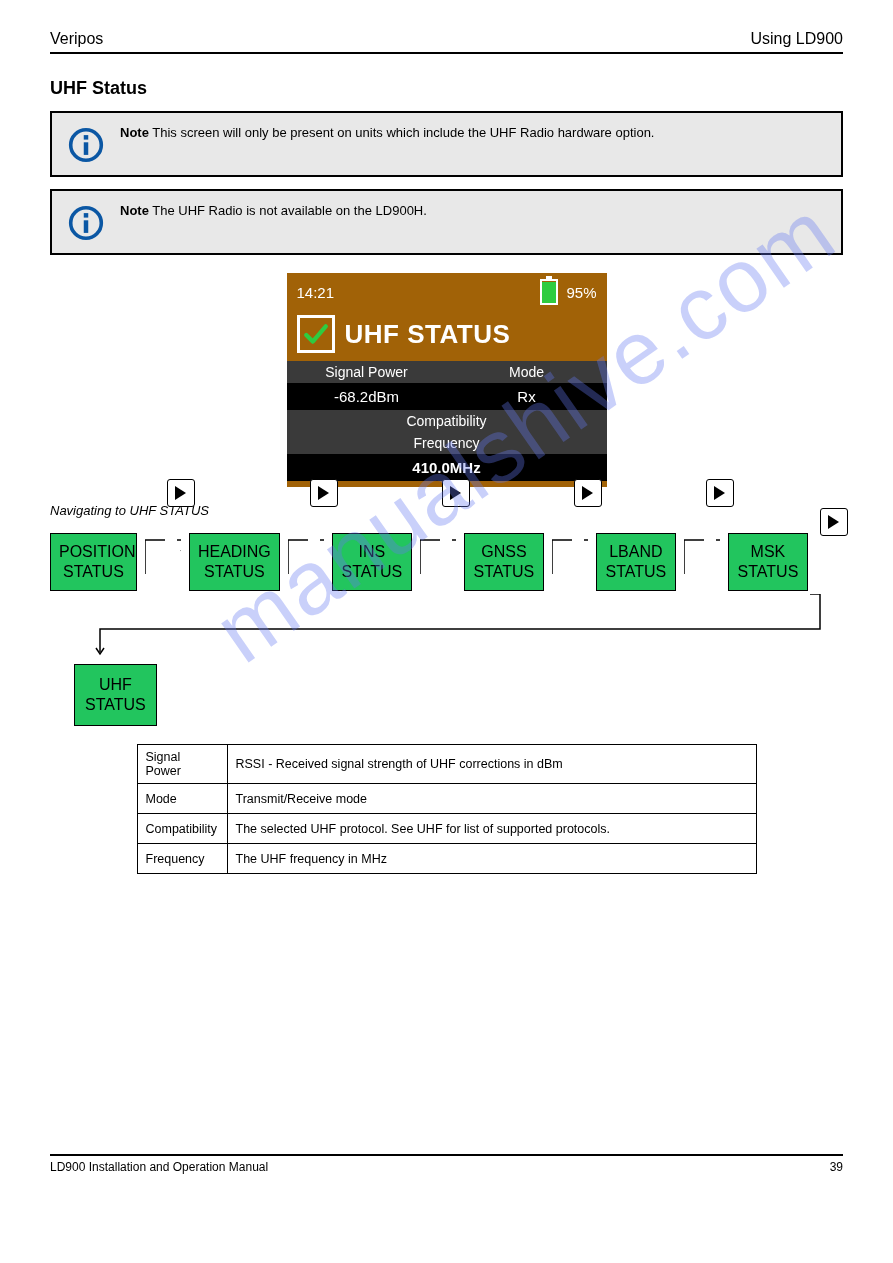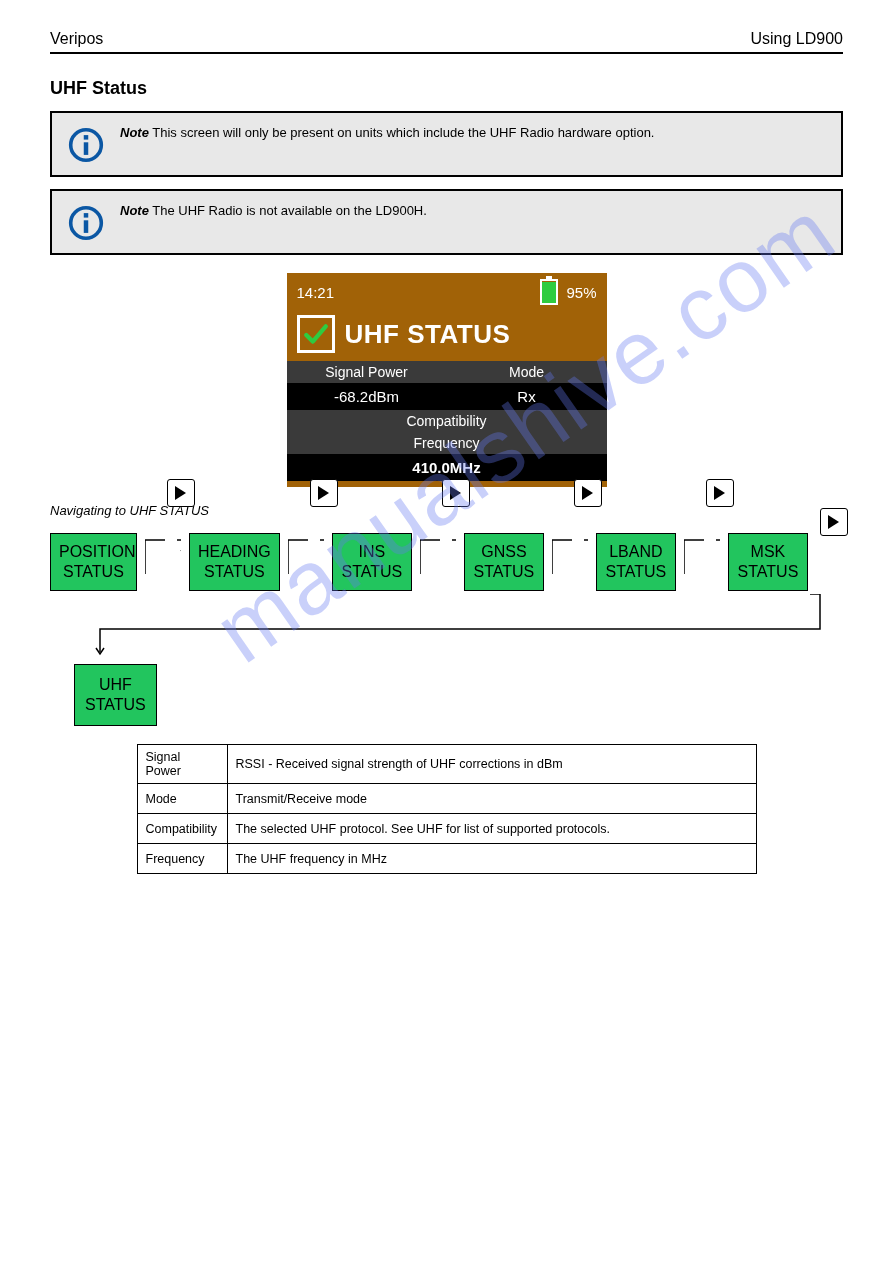--- a/index.html
+++ b/index.html
@@ -48,21 +48,20 @@
     width: 36px;
     height: 36px;
     margin-top: 2px;
   }
   .note-box .note-body {
     flex: 1;
   }
   .note-body .note-label {
     font-weight: bold;
     display: inline;
-    font-style: italic;
   }
   .status-img {
     width: 320px;
     margin: 18px auto 16px auto;
     background: #a16207;
     color: #fff;
     font-family: Arial, sans-serif;
   }
   .si-top {
     display: flex;
@@ -401,13 +400,20 @@
         </tr>
         <tr>
           <td class="label">Frequency</td>
           <td>The UHF frequency in MHz</td>
         </tr>
       </tbody>
   </table>
 
   <div class="watermark">manualshive.com</div>
 
+  <div class="footer">
+    <hr class="hr-line">
+    <div class="footer-row">
+      <span>LD900 Installation and Operation Manual</span>
+      <span>39</span>
+    </div>
+  </div>
 </div>
 
 </body></html>

